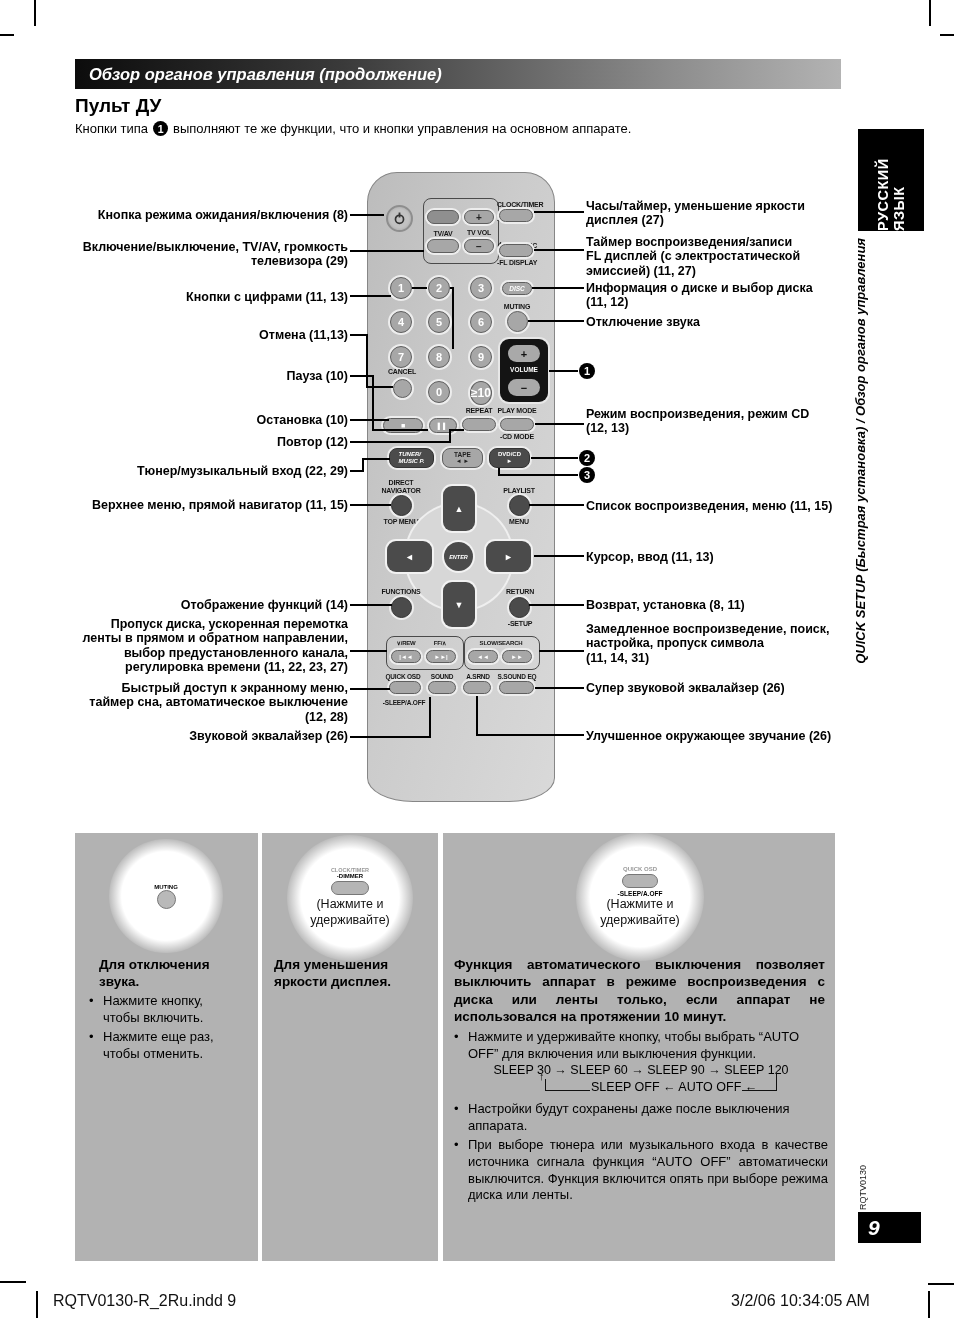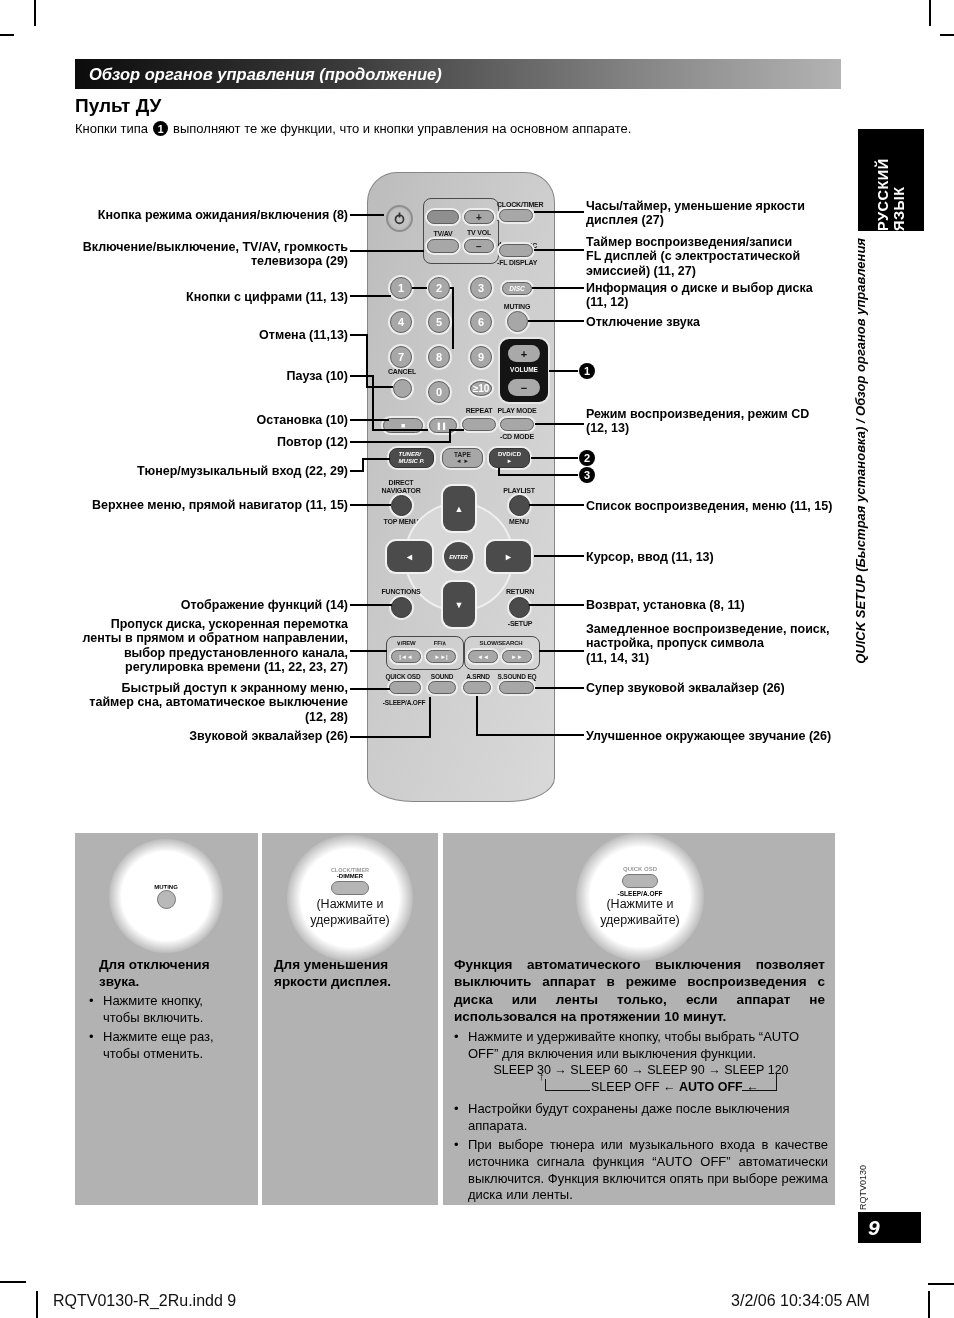--- a/index.html
+++ b/index.html
@@ -37,21 +37,21 @@
   .volblock{position:absolute;left:500px;top:339px;width:48px;height:63px;background:#141414;
         border-radius:9px;box-shadow:0 0 0 2px #e7e7e7;}
   .voltxt{position:absolute;left:0;width:48px;top:27px;text-align:center;color:#fff;font-size:6.5px;font-weight:bold;}
   .volbtn{position:absolute;left:8px;width:32px;height:17px;background:#a9a9a9;border-radius:9px;
         display:flex;align-items:center;justify-content:center;font-size:11px;font-weight:bold;color:#111;}
   .dpadring{position:absolute;left:406px;top:504px;width:106px;height:106px;border-radius:50%;
         background:#d7d7d7;box-shadow:0 0 0 2px #efefef;}
   .dbtn{position:absolute;background:#4b4b4b;color:#fff;border-radius:9px;box-shadow:0 0 0 2px #f2f2f2;
         display:flex;align-items:center;justify-content:center;font-size:9px;}
   
-  .panel{position:absolute;top:833px;height:372px;background:#b2b2b2;}
+  .panel{position:absolute;top:833px;height:428px;background:#b2b2b2;}
   .glow{position:absolute;border-radius:50%;
         background:radial-gradient(circle,#ffffff 55%,rgba(255,255,255,0) 73%);
         display:flex;flex-direction:column;align-items:center;justify-content:center;text-align:center;}
   .ptitle{position:absolute;font-size:13.5px;font-weight:bold;line-height:1.28;white-space:pre-line;}
   .bullet{display:flex;font-size:13px;line-height:1.3;margin-bottom:2px;}
   .bullet .dot{width:14px;flex:0 0 auto;}
   .bullet .bt{flex:1;white-space:pre-line;}
   .holdnote{font-size:12.5px;line-height:1.25;white-space:pre-line;color:#111;}
   .minipill{background:#b5b5b5;border:1px solid #777;box-shadow:0 0 0 1.5px #fff;
         border-radius:7px;}
@@ -141,21 +141,21 @@
   <div class="pill circb" style="left:390px;top:277px;width:22px;height:22px;font-size:11px;color:#fff;">1</div>
   <div class="pill circb" style="left:428px;top:277px;width:22px;height:22px;font-size:11px;color:#fff;">2</div>
   <div class="pill circb" style="left:470px;top:277px;width:22px;height:22px;font-size:11px;color:#fff;">3</div>
   <div class="pill circb" style="left:390px;top:311px;width:22px;height:22px;font-size:11px;color:#fff;">4</div>
   <div class="pill circb" style="left:428px;top:311px;width:22px;height:22px;font-size:11px;color:#fff;">5</div>
   <div class="pill circb" style="left:470px;top:311px;width:22px;height:22px;font-size:11px;color:#fff;">6</div>
   <div class="pill circb" style="left:390px;top:346px;width:22px;height:22px;font-size:11px;color:#fff;">7</div>
   <div class="pill circb" style="left:428px;top:346px;width:22px;height:22px;font-size:11px;color:#fff;">8</div>
   <div class="pill circb" style="left:470px;top:346px;width:22px;height:22px;font-size:11px;color:#fff;">9</div>
   <div class="pill circb" style="left:428px;top:381px;width:22px;height:22px;font-size:11px;color:#fff;">0</div>
-  <div class="pill circb" style="left:470px;top:381px;width:22px;height:15px;font-size:10px;color:#fff;">≥10</div>
+  <div class="pill circb" style="left:470px;top:381px;width:22px;height:24px;font-size:12px;color:#fff;">≥10</div>
   <div class="rlabel" style="left:383px;top:368px;width:38px;">CANCEL</div>
   <div class="pill circb" style="left:393px;top:379px;width:19px;height:19px;"></div>
 
   <div class="pill" style="left:502px;top:282px;width:30px;height:13px;color:#fff;font-style:italic;font-size:6.5px;">DISC</div>
   <div class="rlabel" style="left:500px;top:303px;width:34px;">MUTING</div>
   <div class="pill circb" style="left:507px;top:311px;width:21px;height:21px;"></div>
   <div class="volblock">
     <div class="volbtn" style="top:6px;">+</div>
     <div class="voltxt">VOLUME</div>
     <div class="volbtn" style="top:40px;">−</div>
@@ -350,21 +350,21 @@
     <div class="abs" style="left:11px;top:196px;width:374px;">
       <div class="bullet">
         <span class="dot">•</span>
         <span class="bt">Нажмите и удерживайте кнопку, чтобы выбрать “AUTO OFF” для включения или выключения функции.</span>
       </div>
     </div>
     <div class="abs" style="left:11px;top:230px;width:374px;text-align:center;font-size:12.5px;">SLEEP 30 → SLEEP 60 → SLEEP 90 → SLEEP 120</div>
     <div class="abs" style="left:96px;top:237px;font-size:11px;">↑</div>
     <div class="abs" style="left:102px;top:246px;width:44px;height:11px;border-left:1.5px solid #111;border-bottom:1.5px solid #111;"></div>
     <div class="abs" style="left:148px;top:247px;font-size:12.5px;">
-      <span>SLEEP OFF ← </span><span style="font-weight:bold;">AUTO OFF</span><span> ←</span>
+      <span>SLEEP OFF ← </span><span style="font-weight:normal;">AUTO OFF</span><span> ←</span>
     </div>
     <div class="abs" style="left:299px;top:240px;width:34px;height:17px;border-right:1.5px solid #111;border-bottom:1.5px solid #111;"></div>
     <div class="abs" style="left:11px;top:268px;width:374px;">
       <div class="bullet">
         <span class="dot">•</span>
         <span class="bt">Настройки будут сохранены даже после выключения аппарата.</span>
       </div>
       <div class="bullet" style="text-align:justify;">
         <span class="dot">•</span>
         <span class="bt">При выборе тюнера или музыкального входа в качестве источника сигнала функция “AUTO OFF” автоматически выключится. Функция включится опять при выборе режима диска или ленты.</span>

